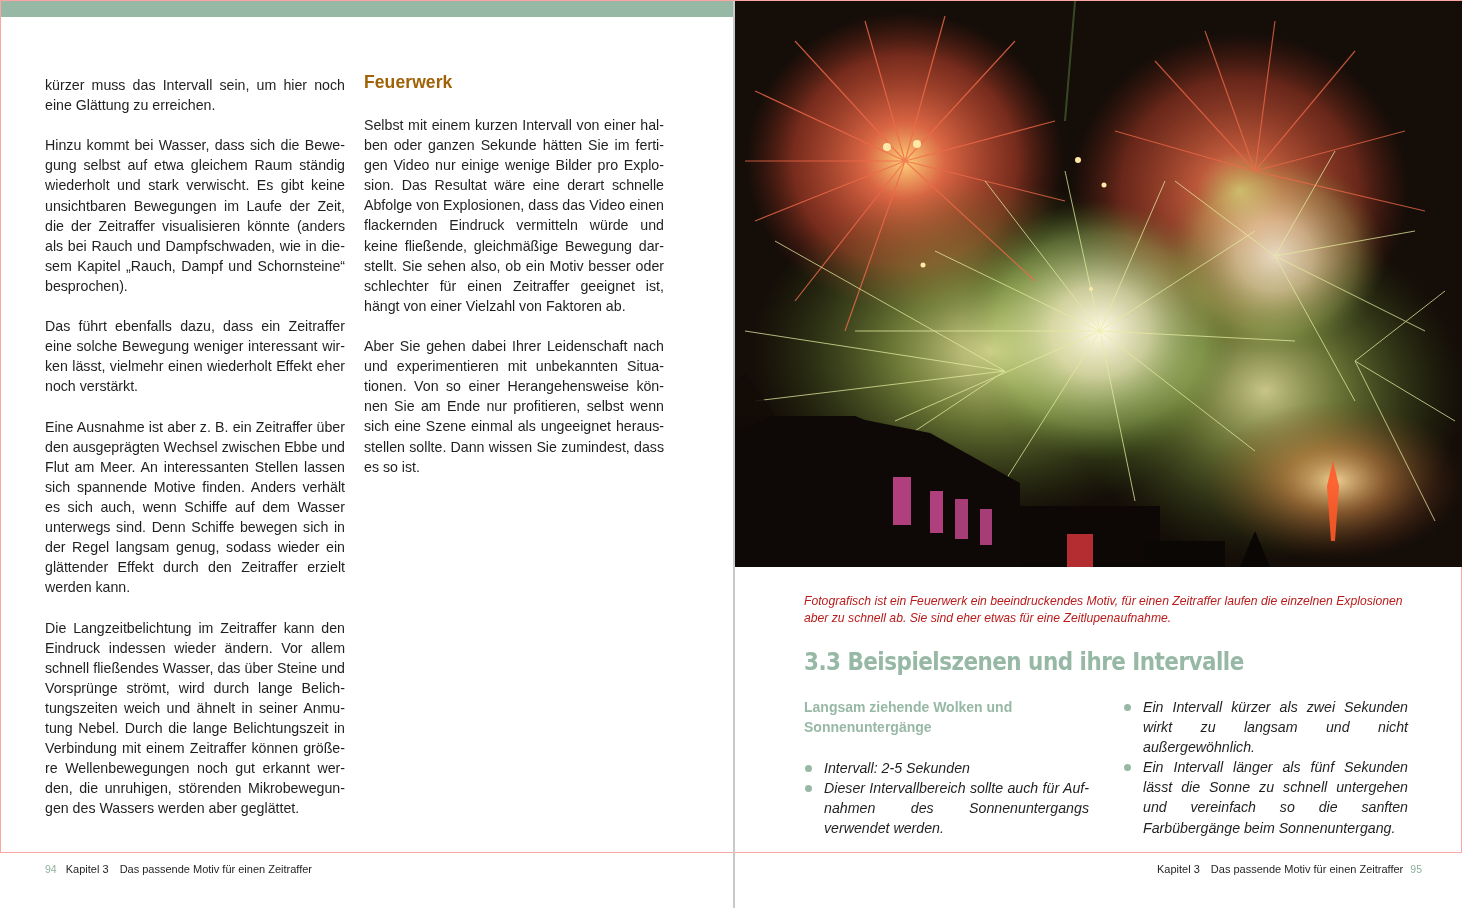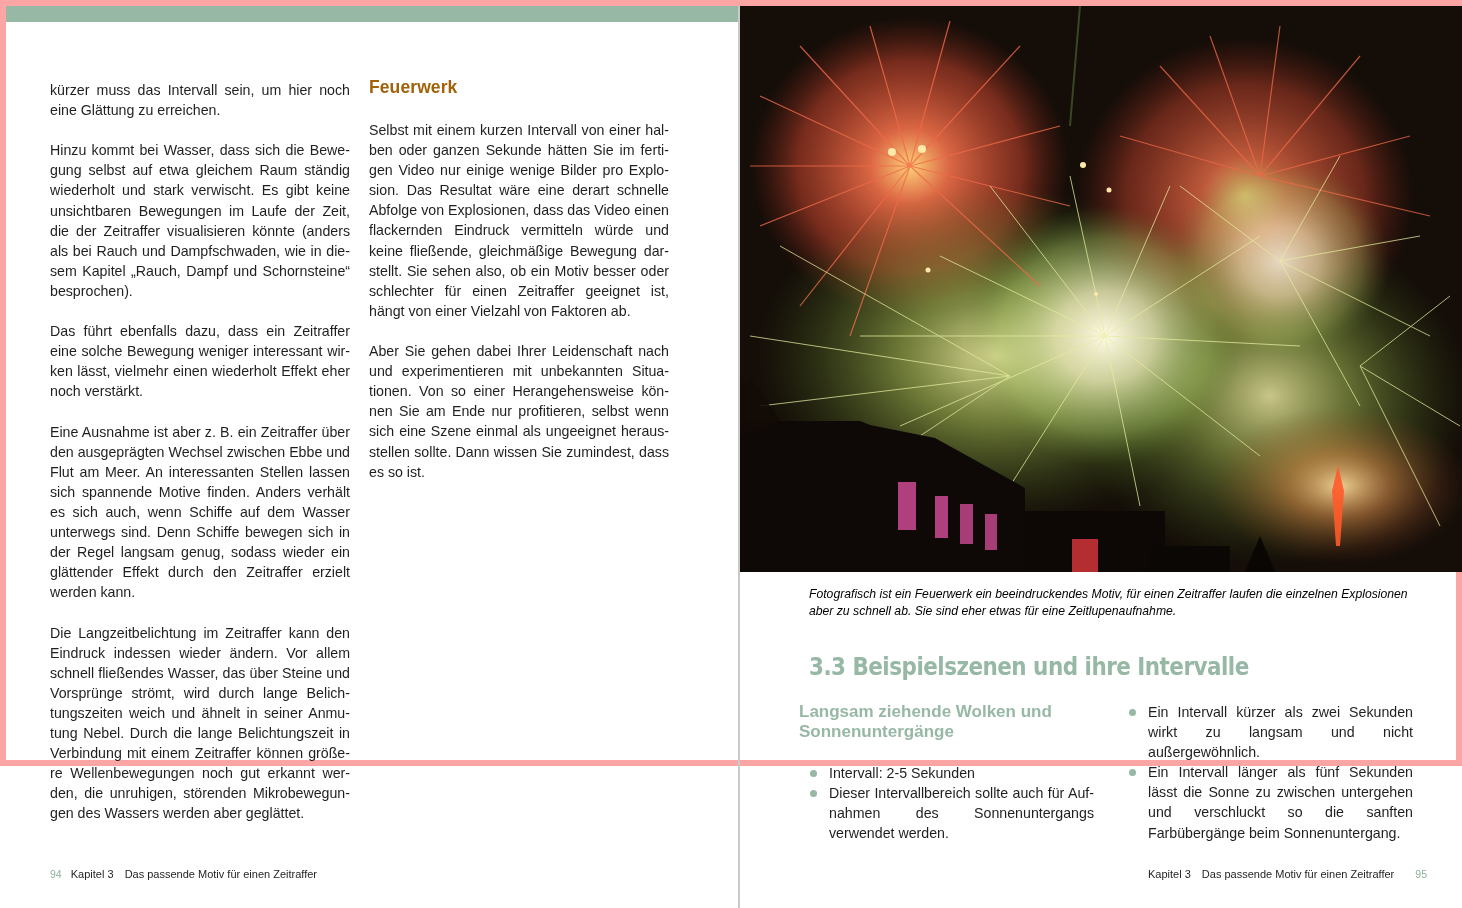--- a/index.html
+++ b/index.html
@@ -1,57 +1,57 @@
 <!DOCTYPE html>
 <html><head>
 <meta charset="utf-8">
 <style>
   html, body { margin: 0; padding: 0; background: #ffffff; }
   body { width: 1462px; height: 908px; position: relative; overflow: hidden;
          font-family: "Liberation Sans", "DejaVu Sans", sans-serif; color: #1f1f1f; }
-  .spread { position: absolute; left: 0; top: 0; width: 1462px; height: 766px;
-            box-sizing: border-box; border: 6px solid #fca5a5; background: #fff; }
+  .spread { position: absolute; left: 0; top: 0; width: 1462px; height: 853px;
+            box-sizing: border-box; border: 1px solid #fca5a5; background: #fff; }
   .page-left { position: absolute; left: 0; top: 0; width: 732px; height: 906px; }
   .page-right { position: absolute; left: 734px; top: 0; width: 727px; height: 906px; }
   .gutter { position: absolute; left: 732px; top: 0; width: 2px; height: 908px; background: #c9c9c9; }
   .band { position: absolute; left: 0; top: 0; width: 732px; height: 16px; background: #97b8a5; }
 
   .col { position: absolute; width: 300px; font-size: 14.2px; line-height: 20.1px;
          text-align: justify; hyphens: manual; }
   .col p { margin: 0 0 20.1px 0; }
   .col1 { left: 44px; top: 74px; }
   .col2 { left: 363px; top: 114px; }
   .section-title { position: absolute; left: 363px; top: 71px; font-size: 17.5px; font-weight: bold;
                    color: #a16207; letter-spacing: 0.1px; }
 
   .footer { position: absolute; top: 862px; font-size: 11px; color: #1f1f1f; white-space: nowrap; }
   .footer .pnum { color: #8fb19c; font-size: 10.5px; }
   .footer-left { left: 44px; }
   .footer-left .pnum { margin-right: 6px; }
   .footer-left .chap { margin-right: 8px; }
   .footer-right { right: 40px; }
-  .footer-right .pnum { margin-left: 18px; }
+  .footer-right .pnum { margin-left: 4px; }
   .footer-right .chap { margin-right: 8px; }
 
   .photo { position: absolute; left: 0; top: 0; width: 728px; height: 566px; overflow: hidden; background: #140d08; }
   .photo svg { display: block; }
 
-  .caption { position: absolute; left: 69px; top: 580px; width: 600px; font-size: 12.2px; line-height: 17px;
-             font-style: italic; color: #000000; }
+  .caption { position: absolute; left: 69px; top: 592px; width: 600px; font-size: 12.2px; line-height: 17px;
+             font-style: italic; color: #b91c1c; }
 
   .h2 { position: absolute; left: 69px; top: 646px; font-size: 25px; font-weight: bold; color: #97b8a5;
         font-family: "DejaVu Sans", sans-serif; letter-spacing: -0.6px; transform: scaleX(0.86); transform-origin: left center; white-space: nowrap; }
   .h2 .num { margin-right: 8px; }
 
-  .h3 { position: absolute; left: 59px; top: 696px; width: 300px; font-size: 17px; line-height: 20px;
+  .h3 { position: absolute; left: 69px; top: 696px; width: 300px; font-size: 14px; line-height: 20px;
         font-weight: bold; color: #97b8a5; }
 
   ul.bullets { list-style: none; margin: 0; padding: 0; position: absolute; width: 285px;
                font-size: 14.2px; line-height: 20.1px; text-align: justify; }
-  ul.bullets li { position: relative; padding-left: 20px; }
+  ul.bullets li { position: relative; padding-left: 20px; font-style: italic; }
   ul.bullets li .dot { position: absolute; left: 1px; top: 7px; width: 7px; height: 7px; border-radius: 50%; background: #97b8a5; }
   .list-a { left: 69px; top: 757px; }
   .list-b { left: 388px; top: 696px; width: 302px; }
 </style>
 </head>
 <body>
 
 <div class="spread">
 
   <div class="page-left">
@@ -168,21 +168,21 @@
 
     <div class="h3">Langsam ziehende Wolken und Sonnenuntergänge</div>
 
     <ul class="bullets list-a">
       <li><span class="dot"></span><span>Intervall: 2-5 Sekunden</span></li>
       <li><span class="dot"></span><span>Dieser Intervallbereich sollte auch für Auf­nahmen des Sonnenuntergangs verwendet werden.</span></li>
     </ul>
 
     <ul class="bullets list-b">
       <li><span class="dot"></span><span>Ein Intervall kürzer als zwei Sekunden wirkt zu langsam und nicht außergewöhnlich.</span></li>
-      <li><span class="dot"></span><span>Ein Intervall länger als fünf Sekunden lässt die Sonne zu zwischen untergehen und ver­schluckt so die sanften Farbübergänge beim Sonnenuntergang.</span></li>
+      <li><span class="dot"></span><span>Ein Intervall länger als fünf Sekunden lässt die Sonne zu schnell untergehen und ver­einfach so die sanften Farbübergänge beim Sonnenuntergang.</span></li>
     </ul>
 
     <div class="footer footer-right">
       <span class="chap">Kapitel 3</span>
       <span>Das passende Motiv für einen Zeitraffer</span>
       <span class="pnum">95</span>
     </div>
   </div>
 </div>
 

